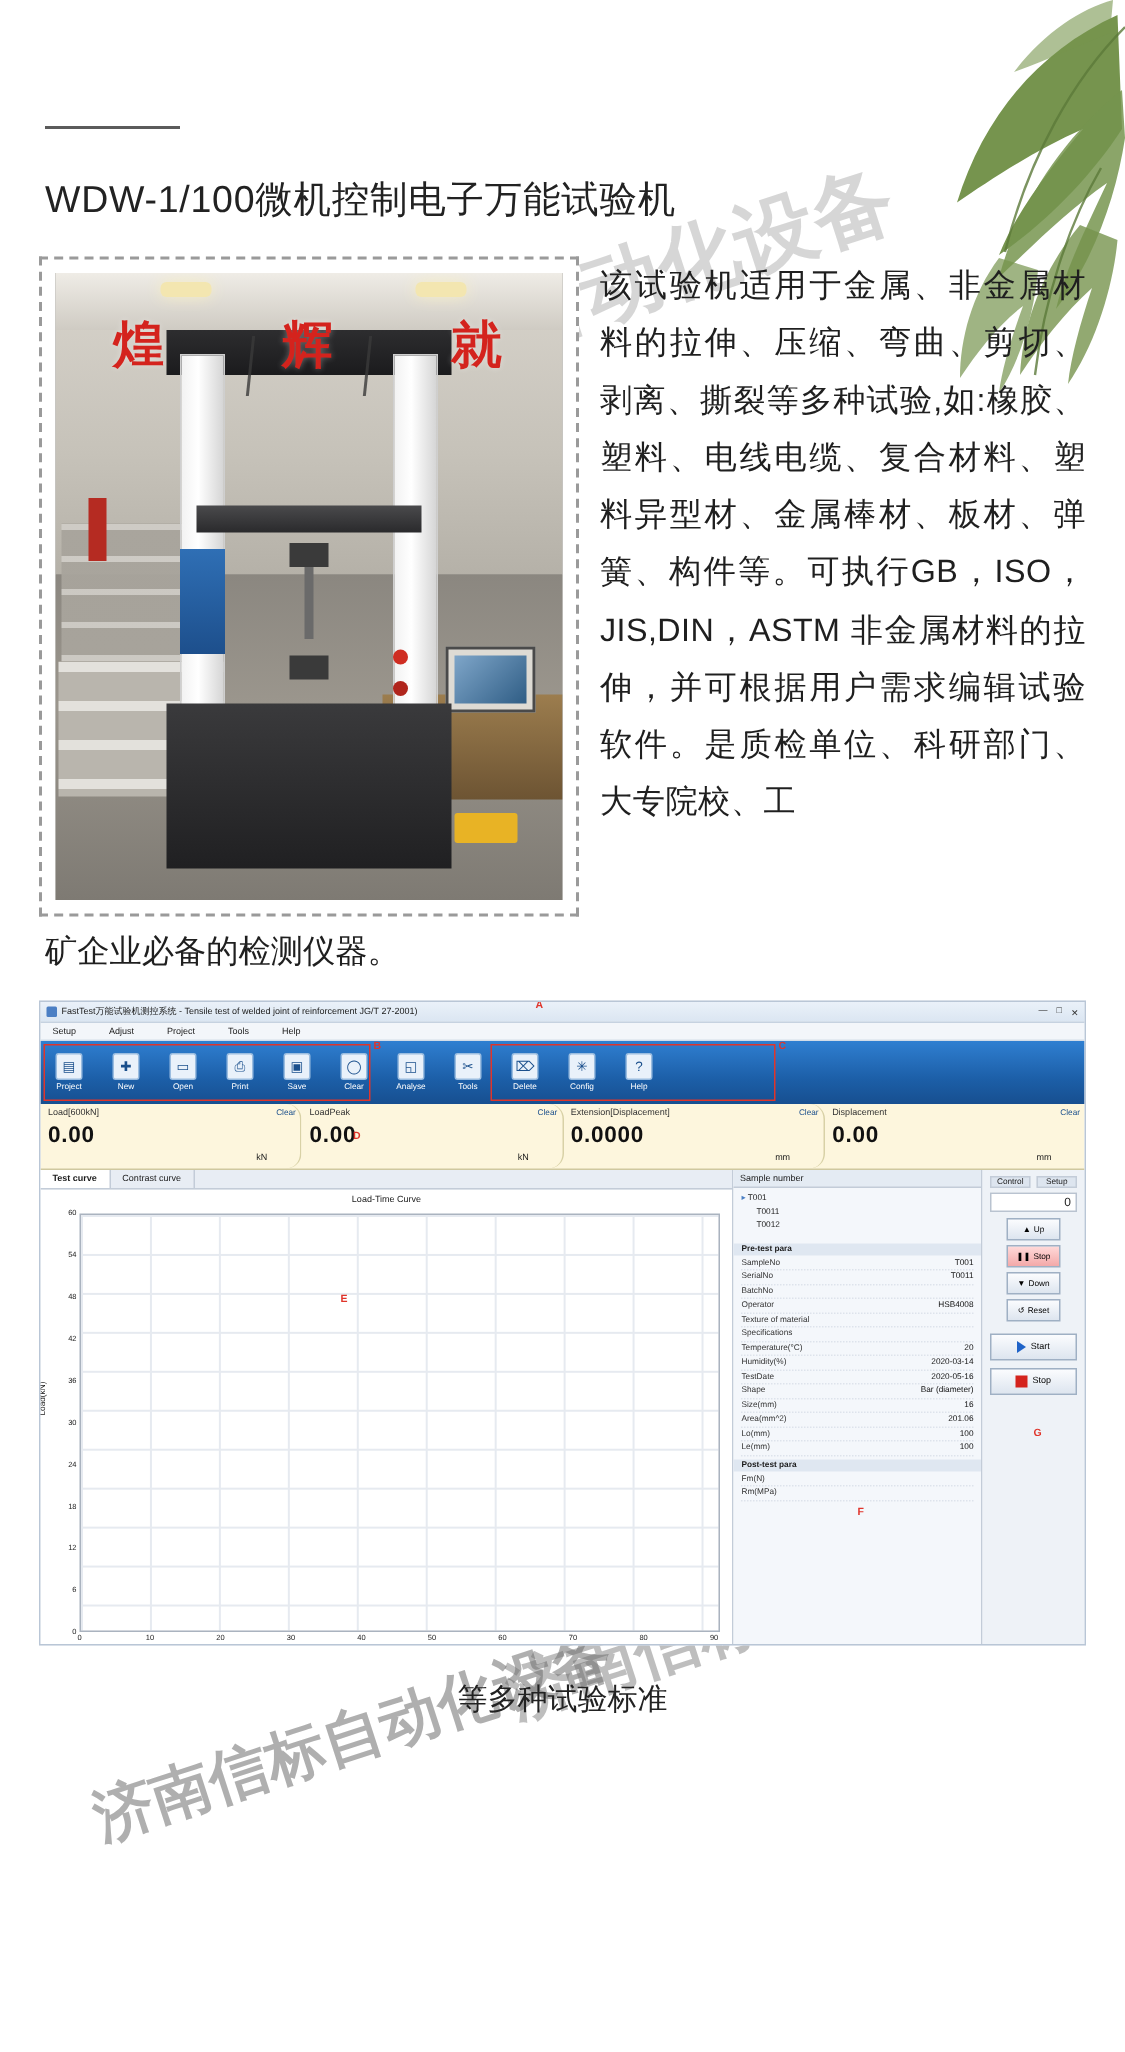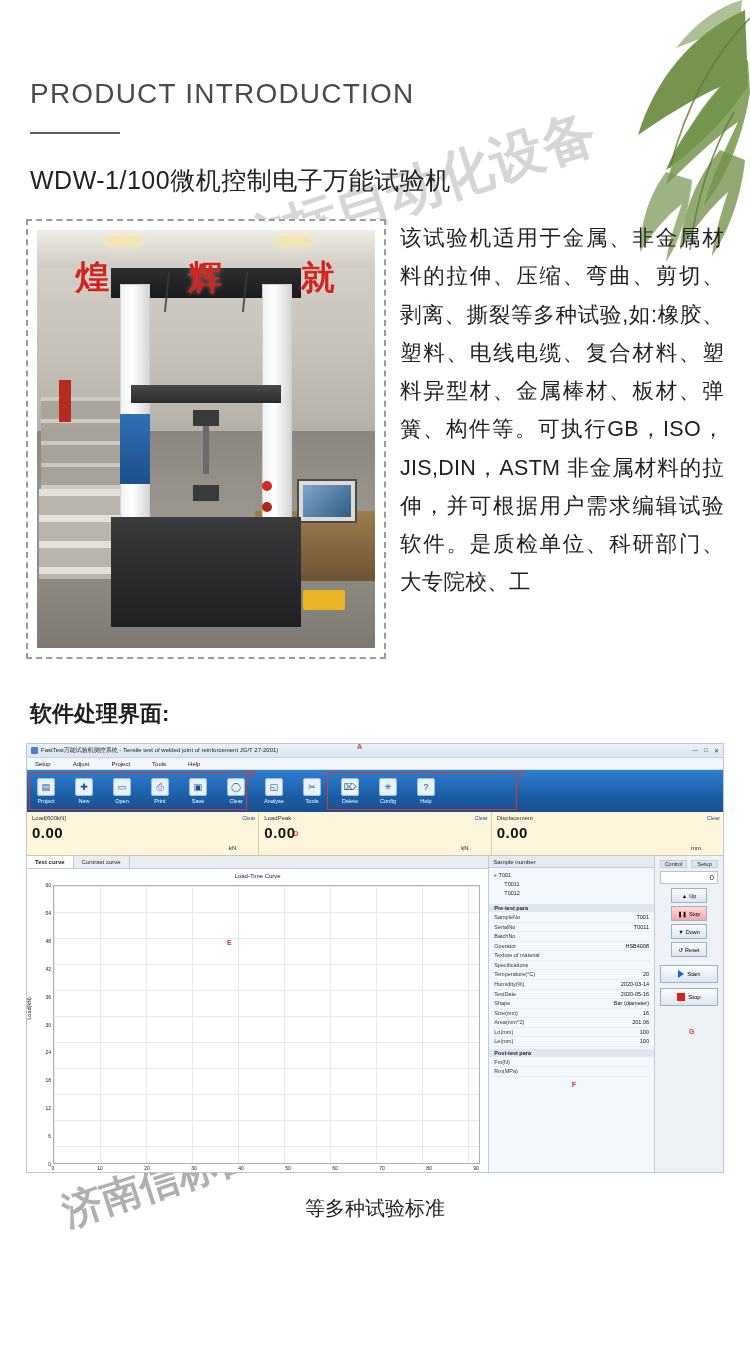--- a/index.html
+++ b/index.html
@@ -263,21 +263,21 @@
   }
   .tb-box {
     position: absolute; border: 1px solid #e0352b;
   }
   .readout-row {
     display: flex; height: 44px; background: #fdf6dd;
     border-bottom: 1px solid #cfc89f;
   }
   .ro {
     flex: 1 1 0; border-right: 1px solid #d8d1a6;
-    padding: 3px 5px; position: relative;
+    padding: 3px 5px; position: relative; border-radius: 10px;
   }
   .ro:last-child { border-right: none; }
   .ro .lab { font-size: 6px; color: #333; }
   .ro .val { font-size: 15px; font-weight: bold; color: #111; margin-top: 3px; letter-spacing: .5px;}
   .ro .unit { position: absolute; right: 22px; bottom: 4px; font-size: 6px; }
   .ro .clr { position: absolute; right: 3px; top: 3px; font-size: 5.5px; color: #1a4f8c; }
   .body-row { display: flex; height: 330px; }
   .chart-pane {
     width: 480px; border-right: 1px solid #c3ccd8; background: #fff;
     display: flex; flex-direction: column;
@@ -383,21 +383,20 @@
       <path d="M176 172 C158 196 150 226 150 252 C162 234 176 216 192 204 C184 226 178 246 176 262 C192 238 200 204 202 180 Z" opacity="0.7"></path>
       <path d="M252 0 C230 6 206 22 186 48 C208 40 230 30 250 22 Z" opacity="0.6"></path>
     </g>
     <g stroke="#5c7a3a" stroke-width="1.6" fill="none" opacity="0.8">
       <path d="M260 18 C226 52 196 104 180 168"></path>
       <path d="M244 112 C222 150 206 200 200 250"></path>
     </g>
   </svg>
 
   <div class="header">
-    <div class="title-en">PRODUCT INTRODUCTION</div>
     <div class="rule"></div>
   </div>
 
   <div class="product-name">WDW-1/100微机控制电子万能试验机</div>
 
   <div class="block">
     <div class="photo-frame">
       <div class="photo">
         <div class="ph-wall"></div>
         <div class="ph-ceil"></div>
@@ -424,22 +423,22 @@
         <div class="ph-mach-base"></div>
         <div class="ph-watermark">
           <span>煌</span>
           <span>辉</span>
           <span>就</span>
         </div>
       </div>
     </div>
     <div class="desc">该试验机适用于金属、非金属材料的拉伸、压缩、弯曲、剪切、剥离、撕裂等多种试验,如:橡胶、塑料、电线电缆、复合材料、塑料异型材、金属棒材、板材、弹簧、构件等。可执行GB，ISO，JIS,DIN，ASTM 非金属材料的拉伸，并可根据用户需求编辑试验软件。是质检单位、科研部门、大专院校、工</div>
   </div>
-
-  <div class="soft-title">软件处理界面:</div>
+  <div class="desc-tail">矿企业必备的检测仪器。</div>
+
 
   <div class="app">
 
     <div class="app-title">
       <span class="dot"></span>
       <span>FastTest万能试验机测控系统 - Tensile test of welded joint of reinforcement JG/T 27-2001)</span>
       <span class="wbtns">
         <span>—</span>
         <span>□</span>
         <span>✕</span>
@@ -512,20 +511,26 @@
         <div class="val">0.00</div>
         <div class="unit">kN</div>
         <div class="clr">Clear</div>
       </div>
       <div class="ro">
         <div class="lab">LoadPeak</div>
         <div class="val">0.00</div>
         <div class="unit">kN</div>
         <div class="clr">Clear</div>
         <span class="mark" style="left:34px;top:18px;">D</span>
+      </div>
+      <div class="ro">
+        <div class="lab">Extension[Displacement]</div>
+        <div class="val">0.0000</div>
+        <div class="unit">mm</div>
+        <div class="clr">Clear</div>
       </div>
       <div class="ro">
         <div class="lab">Displacement</div>
         <div class="val">0.00</div>
         <div class="unit">mm</div>
         <div class="clr">Clear</div>
       </div>
     </div>
 
     <div class="body-row">

